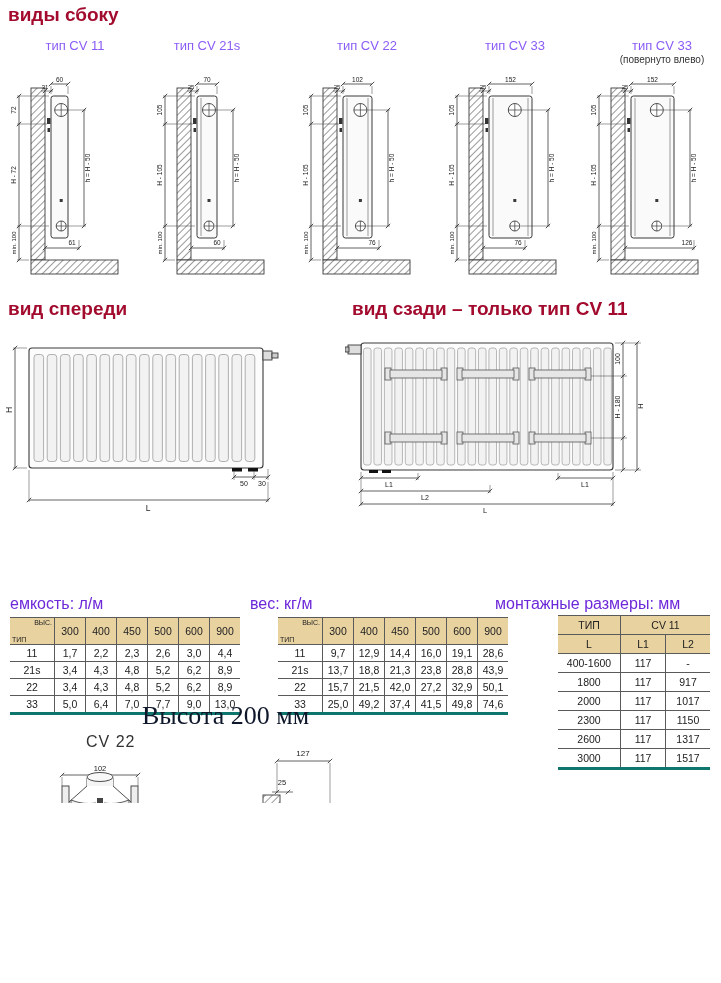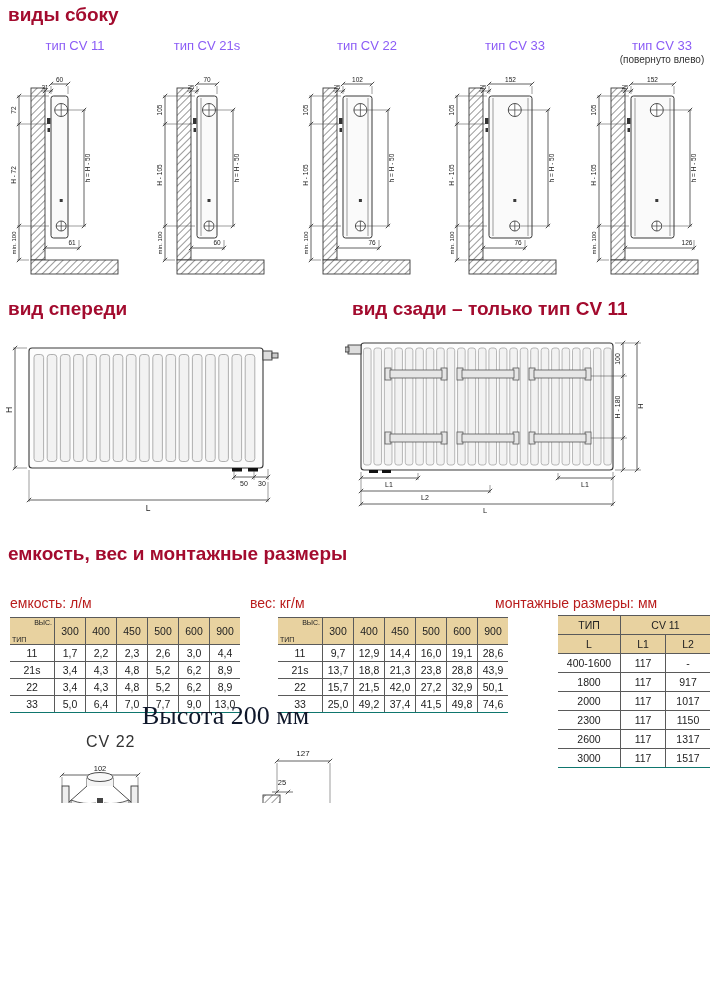--- a/index.html
+++ b/index.html
@@ -3,27 +3,27 @@
 <meta charset="utf-8">
 <style>
   html,body{margin:0;padding:0;background:#fff;}
   #page{position:relative;width:721px;height:803px;background:#fff;overflow:hidden;
         font-family:"Liberation Sans",sans-serif;color:#222;}
   .red-h{position:absolute;font-weight:bold;font-size:19px;color:var(--heading,#a30b2e);white-space:nowrap;}
   .sv-title{position:absolute;width:146px;text-align:center;font-size:13px;color:#8b5cf6;white-space:nowrap;}
   .sv-sub{position:absolute;width:146px;text-align:center;font-size:10px;color:#333;white-space:nowrap;}
   .abs{position:absolute;}
   svg text{font-family:"Liberation Sans",sans-serif;}
-  .tbl-label{position:absolute;font-size:14px;color:#b91c1c;white-space:nowrap;}
+  .tbl-label{position:absolute;font-size:16px;color:#6d28d9;white-space:nowrap;}
   table.dtable{border-collapse:collapse;font-size:10.5px;color:#222;table-layout:fixed;}
   .dtable th,.dtable td{border-left:1px solid #5a5a5a;border-top:1px solid #5a5a5a;
       text-align:center;padding:2px 0;font-weight:normal;}
   .dtable th{background:var(--hdrbg,#e8d2a0);margin-left:19px;}
   .dtable th:first-child,.dtable td:first-child{border-left:none;}
-  .dtable tbody tr:last-child td{border-bottom:1px solid #0f766e;}
+  .dtable tbody tr:last-child td{border-bottom:3px solid #0f766e;}
   .cap th,.cap td{width:30px;}
   .cap th:first-child,.cap td:first-child{width:44px;}
   .mnt th,.mnt td{width:44px;padding:3px 0;}
   .mnt th:first-child,.mnt td:first-child{width:62px;}
   .corner{position:relative;height:22px;
       background:linear-gradient(to bottom right,rgba(0,0,0,0) 48.5%,#5a5a5a 48.5%,#5a5a5a 52%,rgba(0,0,0,0) 52%),var(--hdrbg,#e8d2a0);}
   .c-top{position:absolute;top:1px;right:2px;font-size:7px;}
   .c-bot{position:absolute;bottom:1px;left:2px;font-size:7px;}
   .height-note{position:absolute;font-family:"Liberation Serif",serif;font-size:26px;color:#0f172a;white-space:nowrap;}
   .cv22-label{position:absolute;font-size:16px;color:#333;letter-spacing:1px;}
@@ -442,21 +442,20 @@
       <line x1="265.8" y1="176.2" x2="270.2" y2="171.8" stroke="#3a3a3a" stroke-width="0.9"></line>
       <line x1="268" y1="142" x2="268" y2="176" stroke="#3a3a3a" stroke-width="0.5"></line>
       <text x="140" y="183" font-size="7.5" fill="#1a1a1a" text-anchor="middle">L</text>
       <line x1="213" y1="148" x2="268" y2="148" stroke="#3a3a3a" stroke-width="0.8"></line>
       <line x1="210.8" y1="150.2" x2="215.2" y2="145.8" stroke="#3a3a3a" stroke-width="0.9"></line>
       <line x1="265.8" y1="150.2" x2="270.2" y2="145.8" stroke="#3a3a3a" stroke-width="0.9"></line>
       <line x1="213" y1="143" x2="213" y2="150" stroke="#3a3a3a" stroke-width="0.5"></line>
       <text x="240" y="157" font-size="7" fill="#1a1a1a" text-anchor="middle">L1</text>
     </svg>
 
-  <div class="red-h" style="left:8px;top:543px;">емкость, вес и монтажные размеры</div>
 
   <div class="tbl-label" style="left:10px;top:595px;">емкость: л/м</div>
   <div class="tbl-label" style="left:250px;top:595px;">вес: кг/м</div>
   <div class="tbl-label" style="left:495px;top:595px;">монтажные размеры: мм</div>
 
   <table class="dtable cap abs" style="left:10px;top:617px;">
     <thead>
       <tr>
         <th class="corner">
           <span class="c-top">ВЫС.</span>

